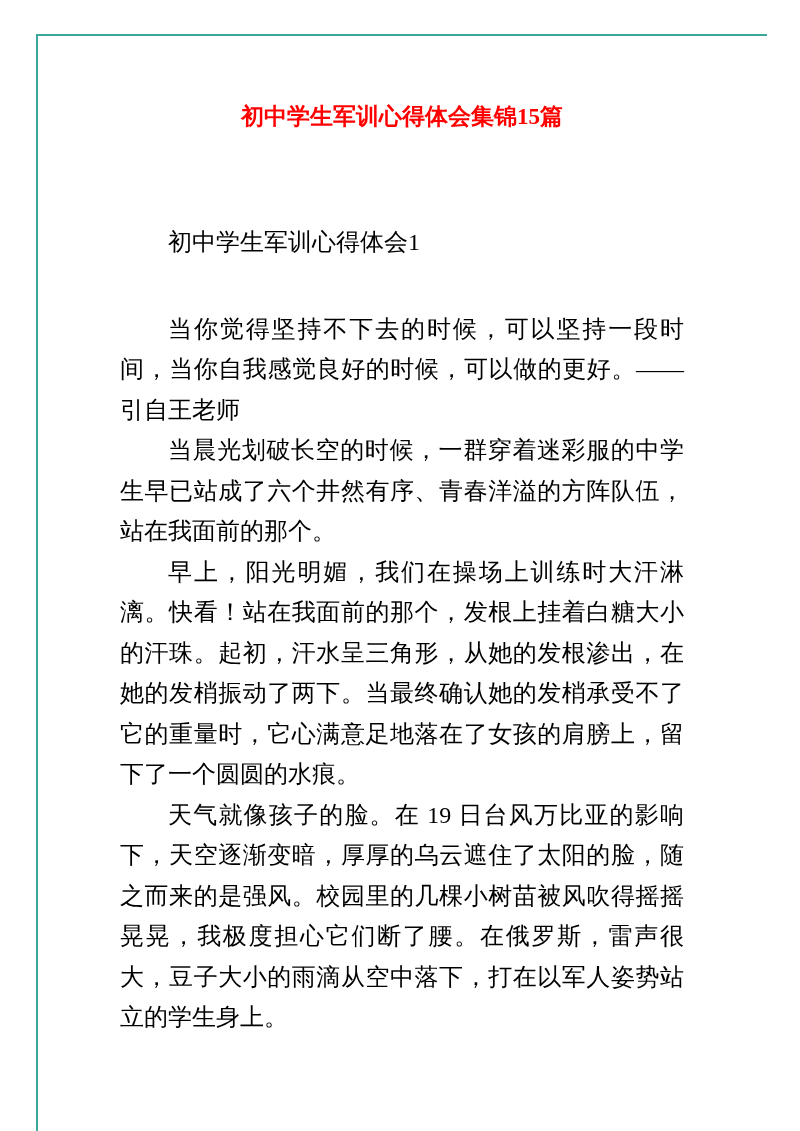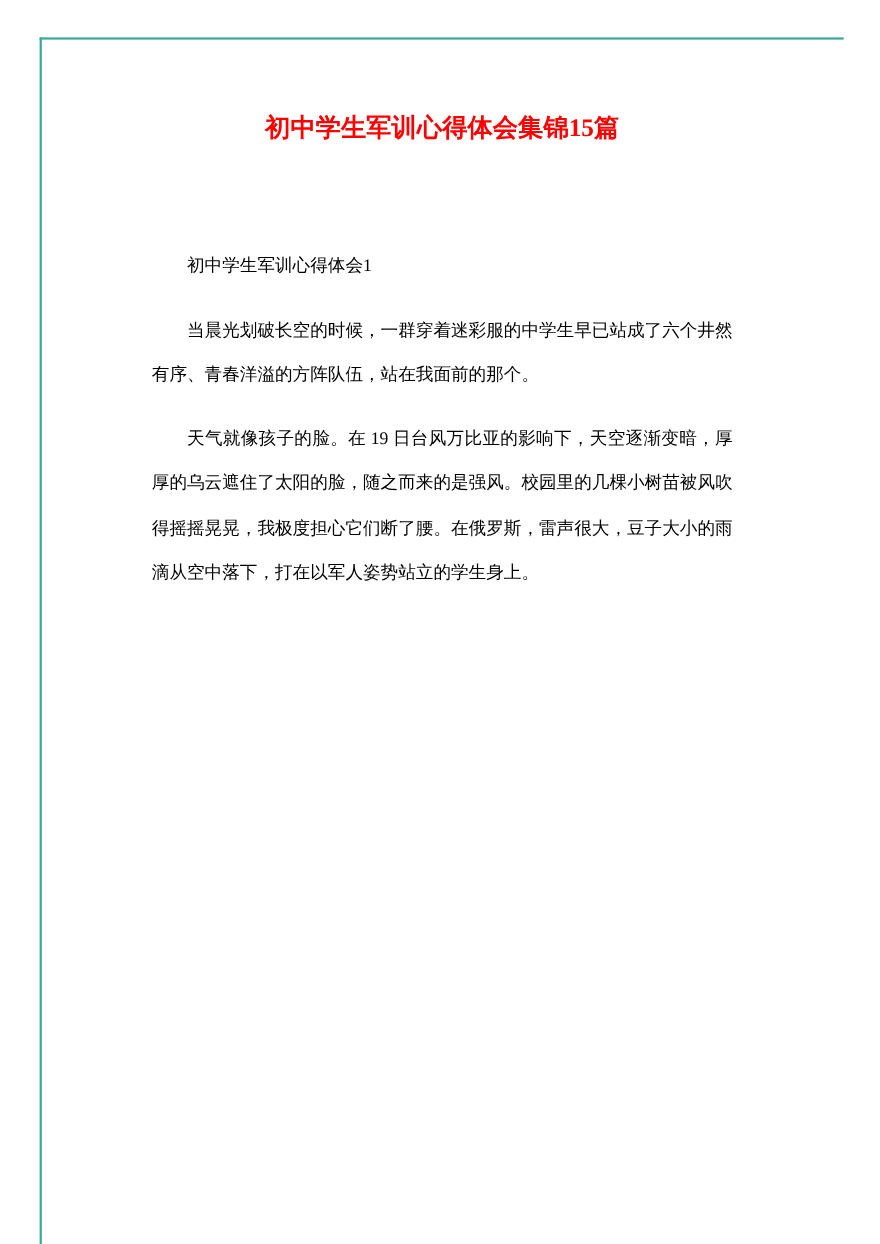--- a/index.html
+++ b/index.html
@@ -33,42 +33,44 @@
   }
   .doc-title {
     margin: 102px 0 0 0;
     font-size: 23px;
     line-height: 30px;
     font-weight: bold;
     text-align: center;
     color: var(--title_red, #fe0000);
   }
   .heading, .para {
-    font-size: 16px;
+    font-size: 24px;
     line-height: 40.5px;
     color: #000000;
     text-align: justify;
     text-indent: 2em;
-    margin: 18px;
+    margin: 0;
   }
   .heading { margin-top: 90px; }
   .para-first { margin-top: 46px; }
 </style>
 </head>
 <body>
 
 <div class="page">
   <div class="border-top"></div>
   <div class="border-left"></div>
 
   <div class="content">
     <h1 class="doc-title">初中学生军训心得体会集锦15篇</h1>
 
     <p class="heading">初中学生军训心得体会1</p>
 
+    <p class="para para-first">当你觉得坚持不下去的时候，可以坚持一段时间，当你自我感觉良好的时候，可以做的更好。——引自王老师</p>
 
     <p class="para">当晨光划破长空的时候，一群穿着迷彩服的中学生早已站成了六个井然有序、青春洋溢的方阵队伍，站在我面前的那个。</p>
 
+    <p class="para">早上，阳光明媚，我们在操场上训练时大汗淋漓。快看！站在我面前的那个，发根上挂着白糖大小的汗珠。起初，汗水呈三角形，从她的发根渗出，在她的发梢振动了两下。当最终确认她的发梢承受不了它的重量时，它心满意足地落在了女孩的肩膀上，留下了一个圆圆的水痕。</p>
 
     <p class="para">天气就像孩子的脸。在 19 日台风万比亚的影响下，天空逐渐变暗，厚厚的乌云遮住了太阳的脸，随之而来的是强风。校园里的几棵小树苗被风吹得摇摇晃晃，我极度担心它们断了腰。在俄罗斯，雷声很大，豆子大小的雨滴从空中落下，打在以军人姿势站立的学生身上。</p>
 
   </div>
 </div>
 
 </body></html>

